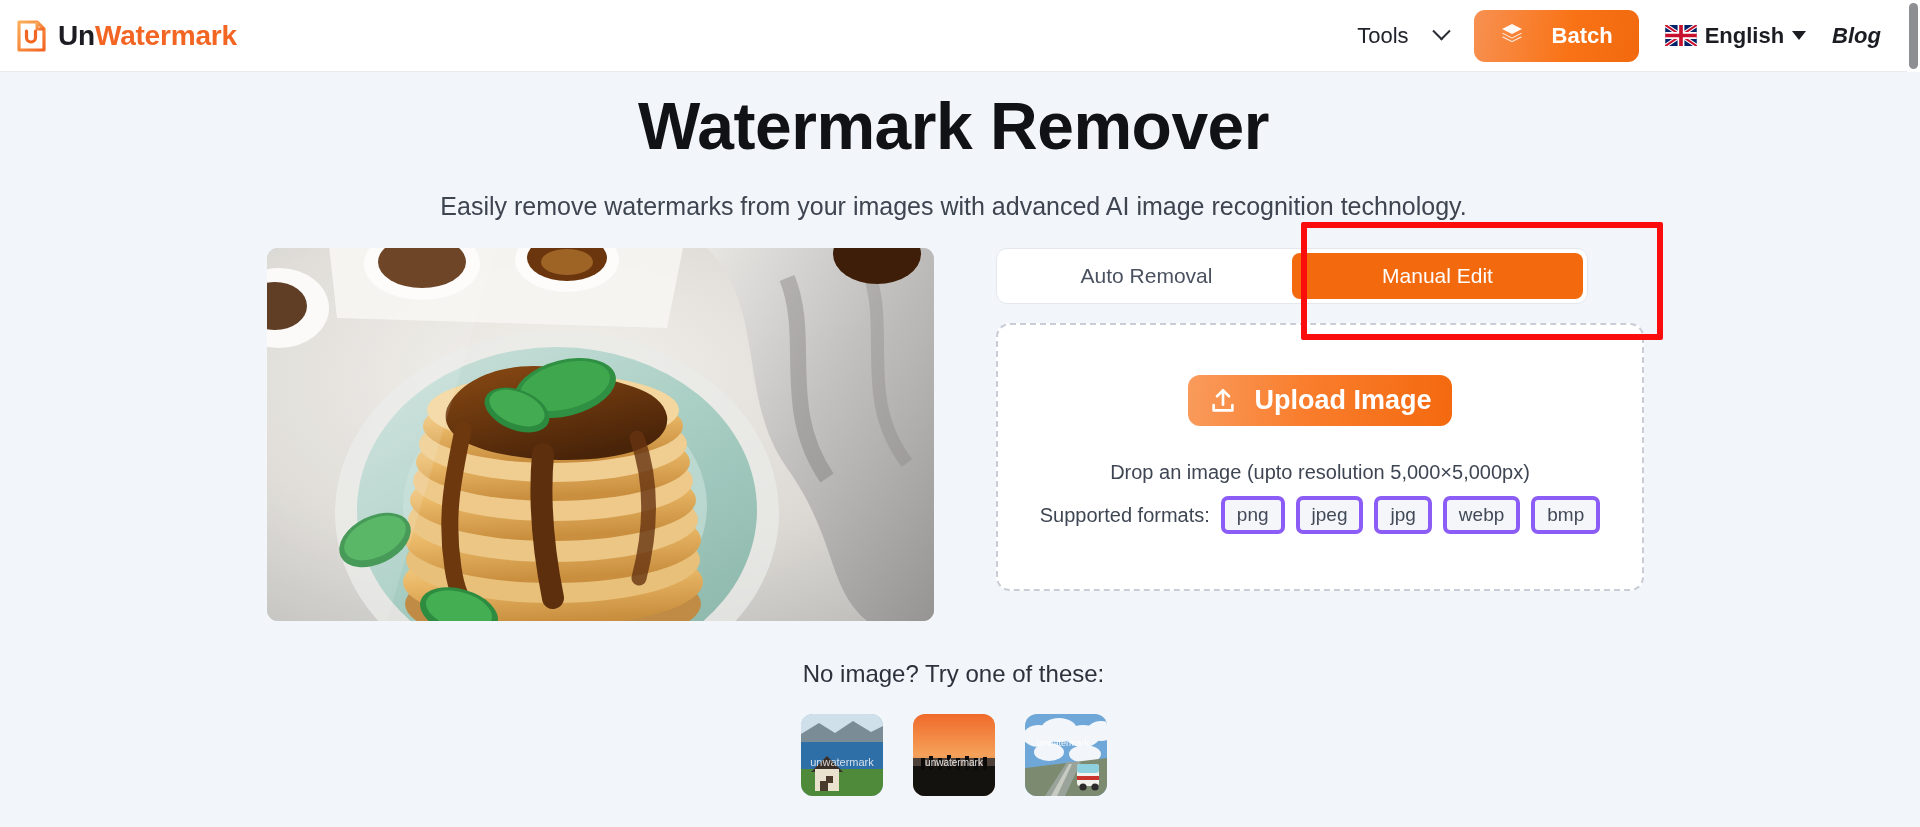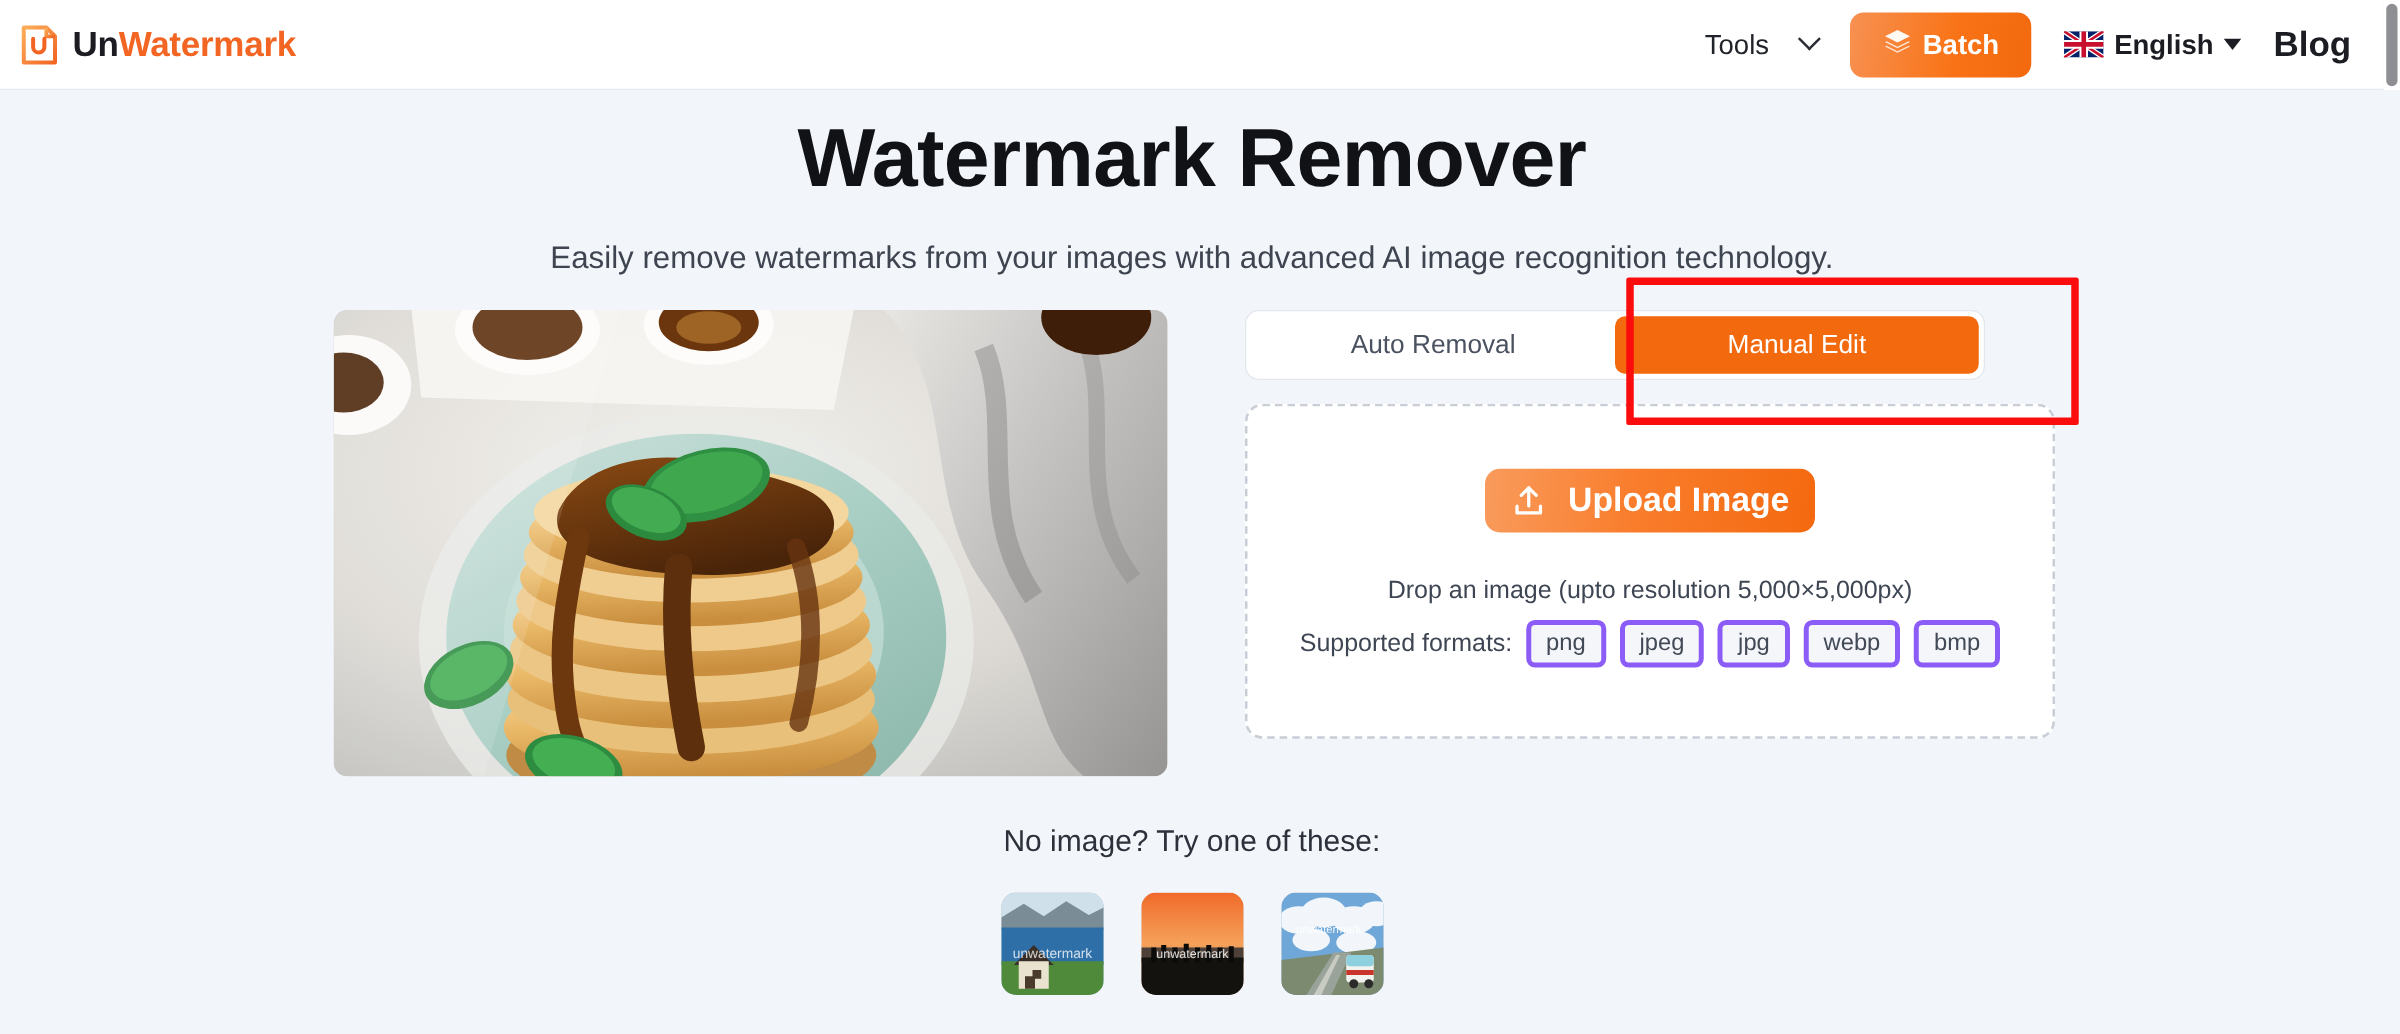--- a/index.html
+++ b/index.html
@@ -69,21 +69,21 @@
   .chev {
     width: 13px; height: 13px;
     border-right: 2.2px solid #2b2d35;
     border-bottom: 2.2px solid #2b2d35;
     transform: rotate(45deg) translate(-3px,-3px);
     display: inline-block;
   }
   .batch-btn {
     display: flex;
     align-items: center;
-    gap: 8px;
+    gap: 28px;
     height: 52px;
     padding: 0 26px;
     border-radius: 11px;
     background: linear-gradient(100deg,#f79152 0%, #f97316 58%, #f2690e 100%);
     color: #fff;
     font-size: 22px;
     font-weight: 700;
     cursor: pointer;
     border: none;
     white-space: nowrap;
@@ -104,26 +104,27 @@
     flex: 0 0 auto;
   }
   .caret-down {
     width: 0; height: 0;
     border-left: 7px solid transparent;
     border-right: 7px solid transparent;
     border-top: 9px solid #1b1d23;
     display: inline-block;
   }
   .blog-link {
-    font-size: 28px;
+    font-size: 22px;
     font-weight: 700;
     color: #1b1d23;
     cursor: pointer;
     text-decoration: none;
     white-space: nowrap;
+    font-style: italic;
   }
 
   
   .hero-title {
     position: absolute;
     top: 88px;
     left: 0; width: 1907px;
     text-align: center;
     font-size: 66px;
     font-weight: 700;

